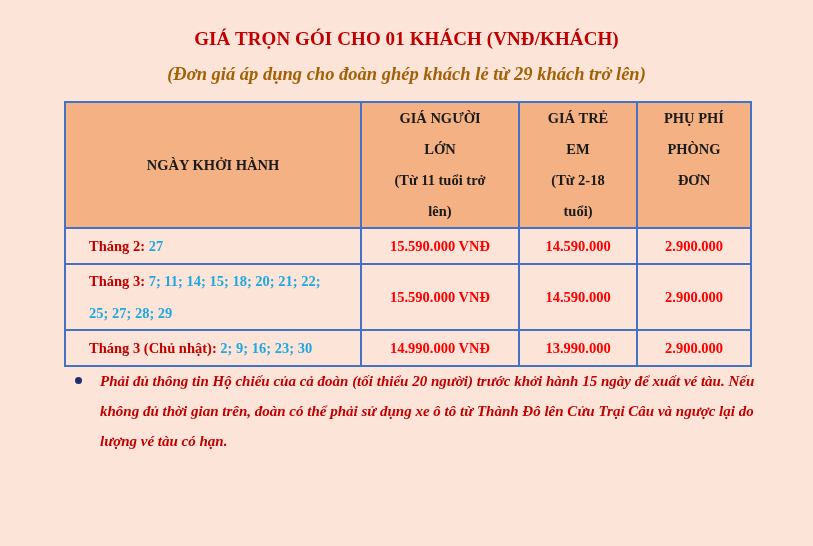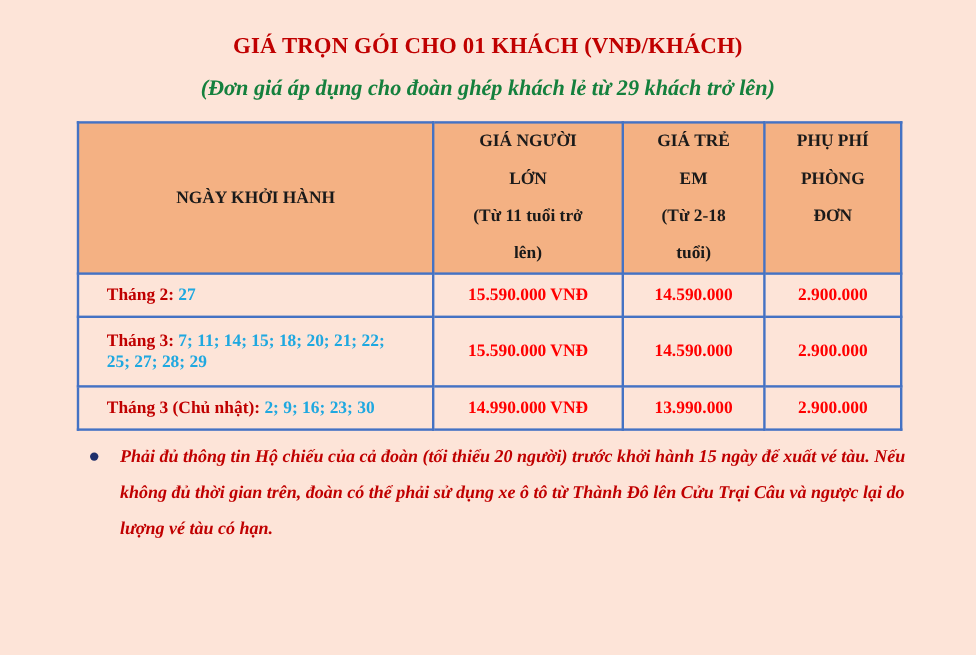--- a/index.html
+++ b/index.html
@@ -24,21 +24,21 @@
       font-weight: bold;
       font-size: 19px;
       letter-spacing: 0.1px;
     }
     .subtitle {
       position: absolute;
       left: 0;
       width: 813px;
       top: 64px;
       text-align: center;
-      color: #15803d;
+      color: #a16207;
       font-weight: bold;
       font-style: italic;
       font-size: 18.5px;
     }
     table.price-table {
       position: absolute;
       left: 64px;
       top: 101px;
       width: 686px;
       border-collapse: collapse;
@@ -73,21 +73,21 @@
       text-align: center;
       color: #ff0000;
       vertical-align: middle;
       border-radius: 18px;
     }
     .month-label { color: #c00000; }
     .month-days { color: #1fa8e0; }
     tr.r1 td { height: 34px; }
     tr.r2 td { height: 56px; }
     tr.r3 td { height: 34px; }
-    tr.r2 td.date-cell { line-height: 18px; }
+    tr.r2 td.date-cell { line-height: 32px; }
 
     ul.notes {
       position: absolute;
       left: 70px;
       top: 366px;
       width: 700px;
       margin: 0;
       padding: 0;
       list-style: none;
     }

